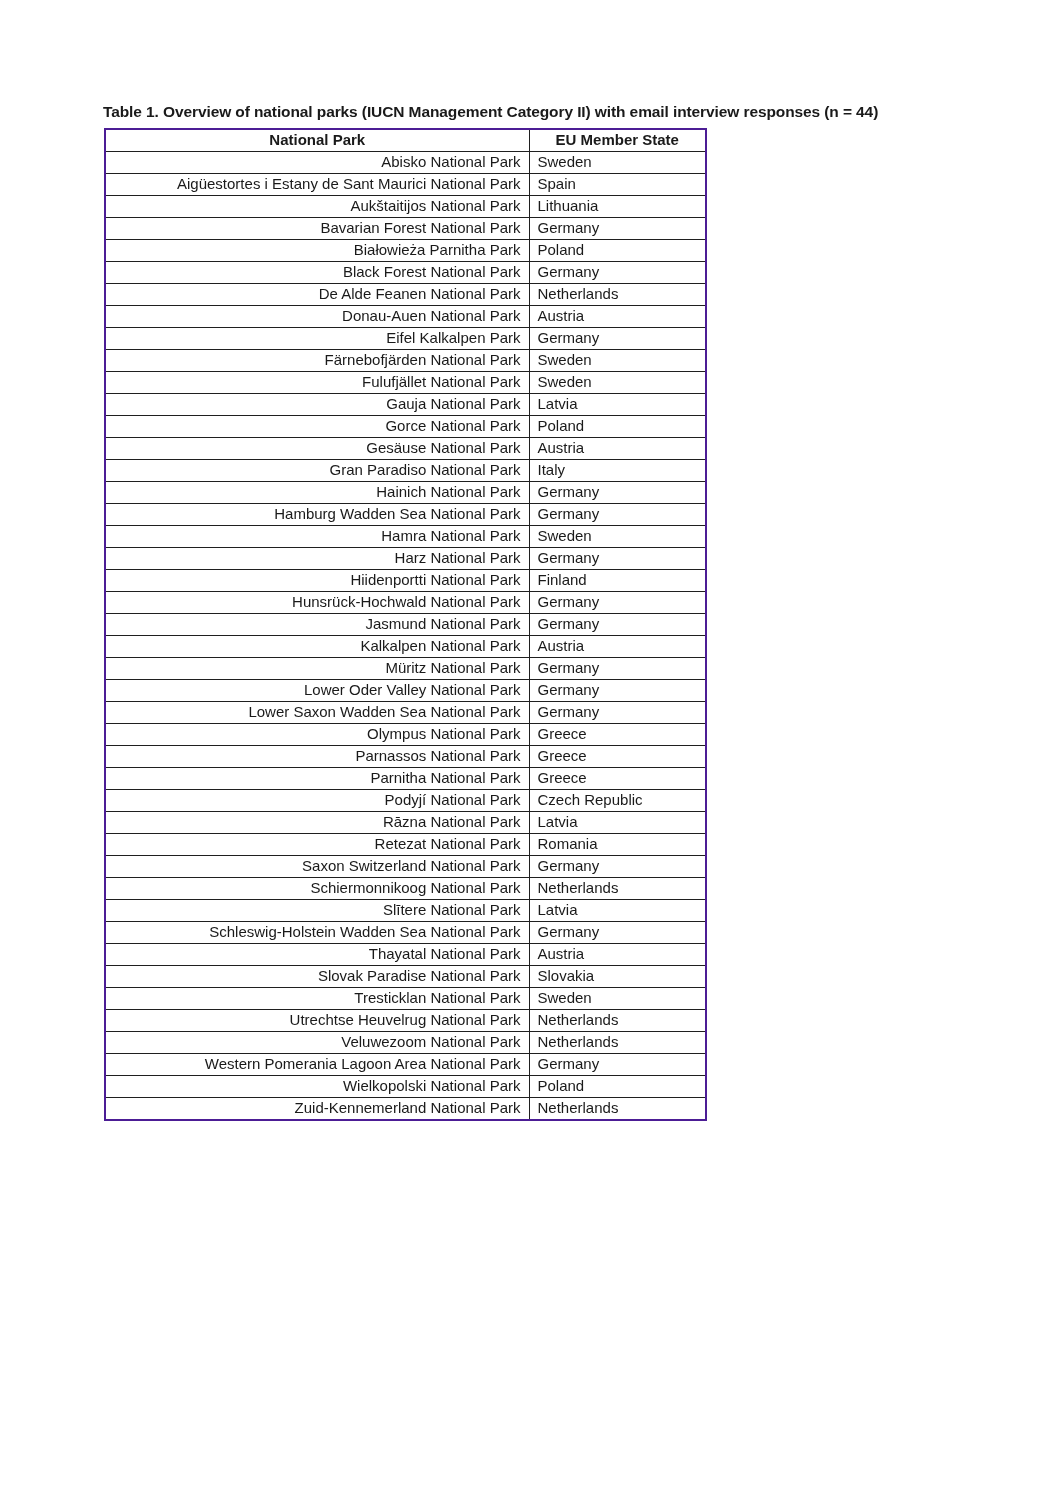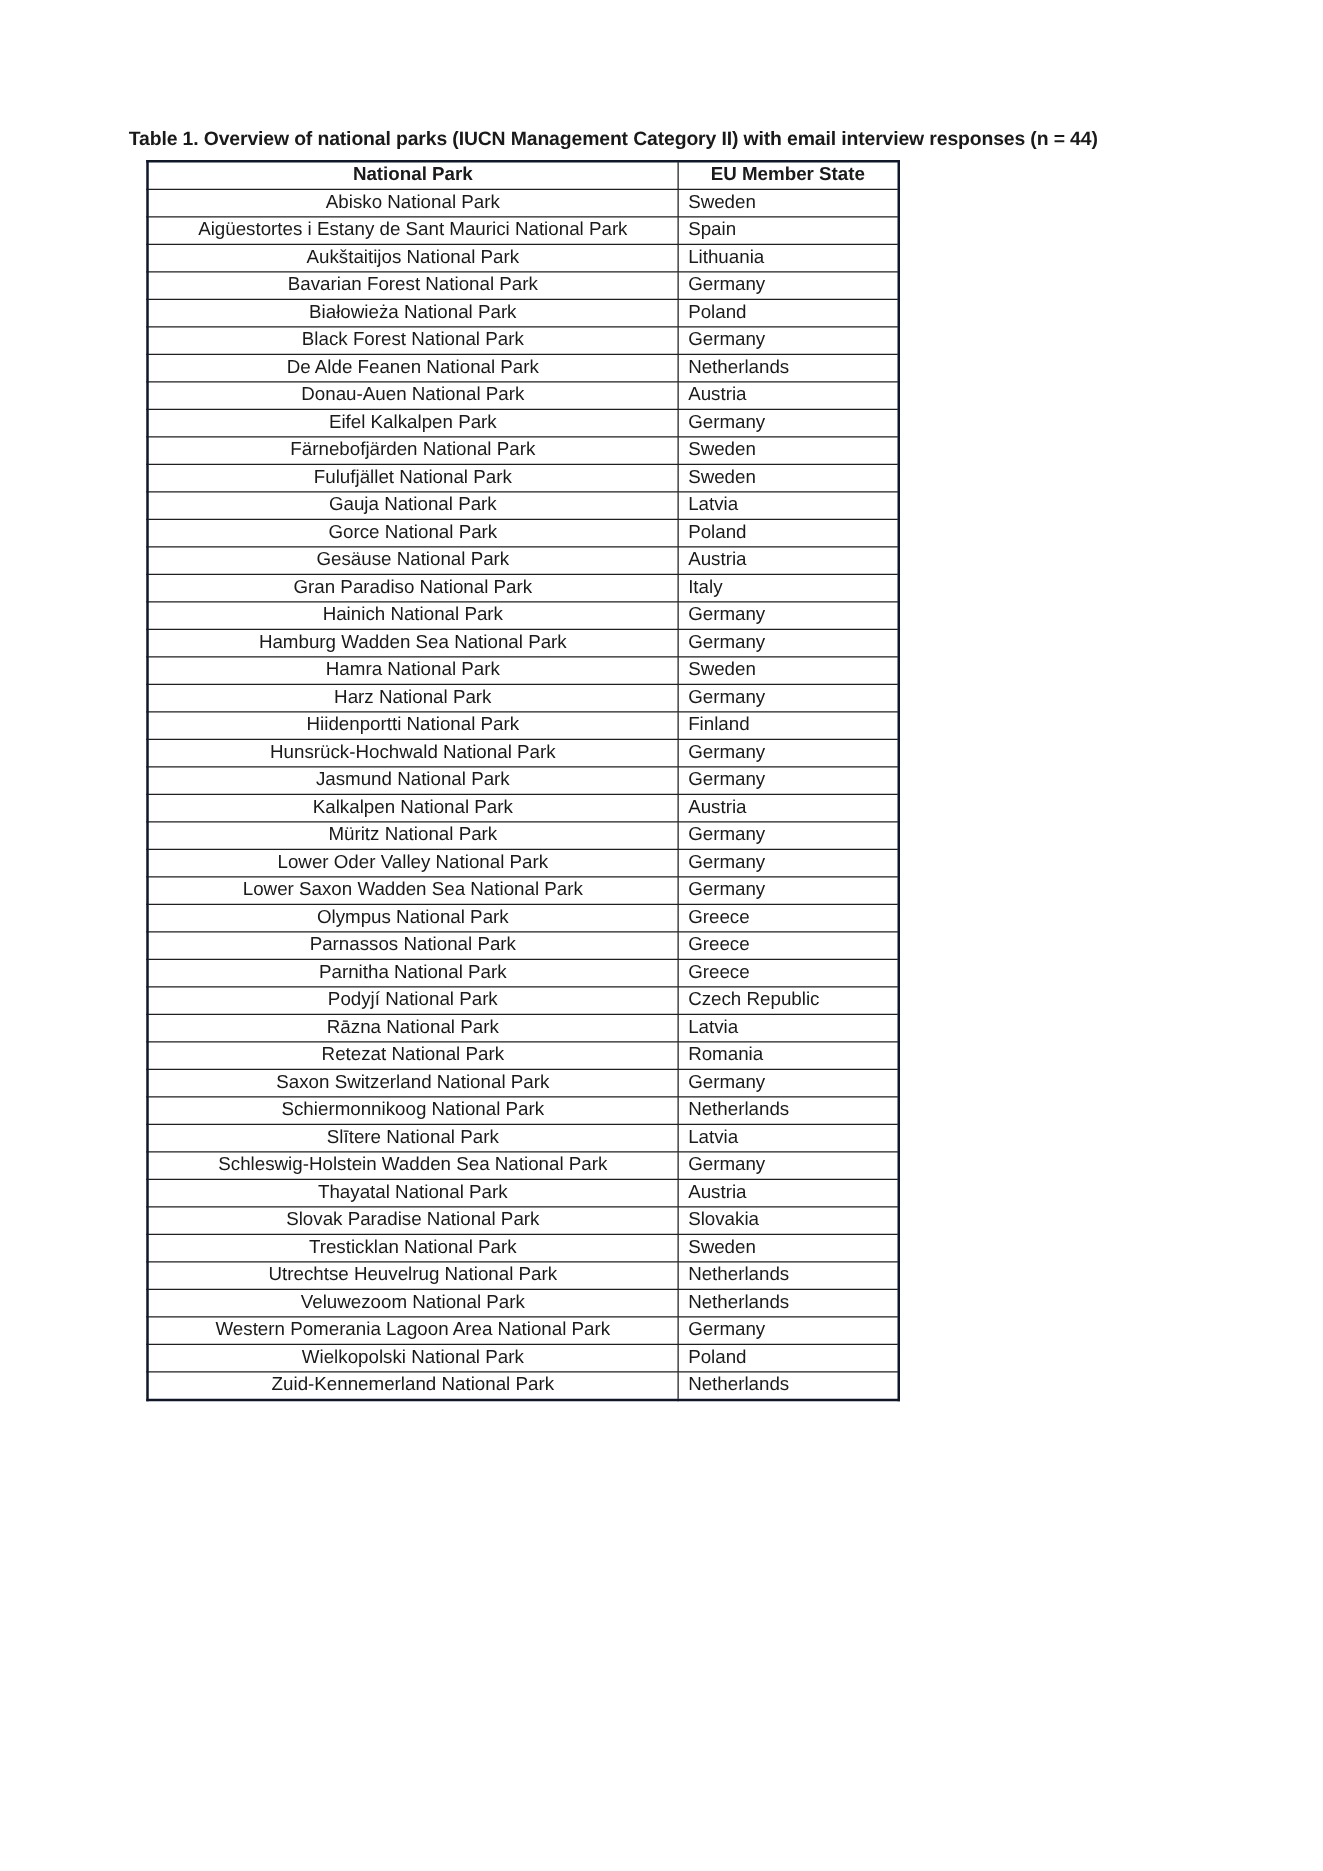--- a/index.html
+++ b/index.html
@@ -27,40 +27,40 @@
     font-weight: bold;
     color: #1a1a1a;
     margin: 0 0 7px 2px;
     white-space: nowrap;
     letter-spacing: -0.1px;
   }
   table.parks {
     border-collapse: collapse;
     table-layout: fixed;
     width: 601px;
-    margin-left: 16px;
-    border: 2px solid #0f172a;
+    margin-left: 3px;
+    border: 2px solid #4c1d95;
   }
   table.parks col.c-park  { width: 424px; }
   table.parks col.c-state { width: 177px; }
   table.parks th, table.parks td {
     border: 1.5px solid #1f1f1f;
     font-size: 15px;
     height: 21px;
     padding: 0 8px;
     line-height: 1.1;
     overflow: hidden;
     white-space: nowrap;
   }
   table.parks th {
     font-weight: bold;
     text-align: center;
     color: #1a1a1a;
   }
-  td.park-cell  { text-align: center; }
+  td.park-cell  { text-align: right; }
   td.state-cell { }
 </style>
 </head>
 <body>
 
 <div class="page">
   <div class="content">
     <p class="caption">Table 1. Overview of national parks (IUCN Management Category II) with email interview responses (n = 44)</p>
     <table class="parks">
       <colgroup>
@@ -84,21 +84,21 @@
           </tr>
           <tr>
             <td class="park-cell">Aukštaitijos National Park</td>
             <td class="state-cell">Lithuania</td>
           </tr>
           <tr>
             <td class="park-cell">Bavarian Forest National Park</td>
             <td class="state-cell">Germany</td>
           </tr>
           <tr>
-            <td class="park-cell">Białowieża National Park</td>
+            <td class="park-cell">Białowieża Parnitha Park</td>
             <td class="state-cell">Poland</td>
           </tr>
           <tr>
             <td class="park-cell">Black Forest National Park</td>
             <td class="state-cell">Germany</td>
           </tr>
           <tr>
             <td class="park-cell">De Alde Feanen National Park</td>
             <td class="state-cell">Netherlands</td>
           </tr>

